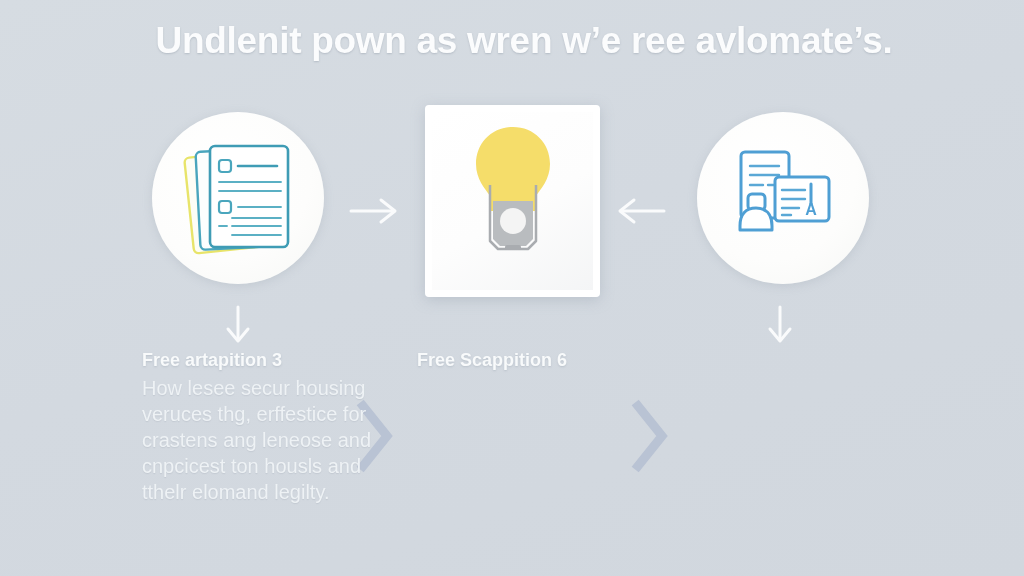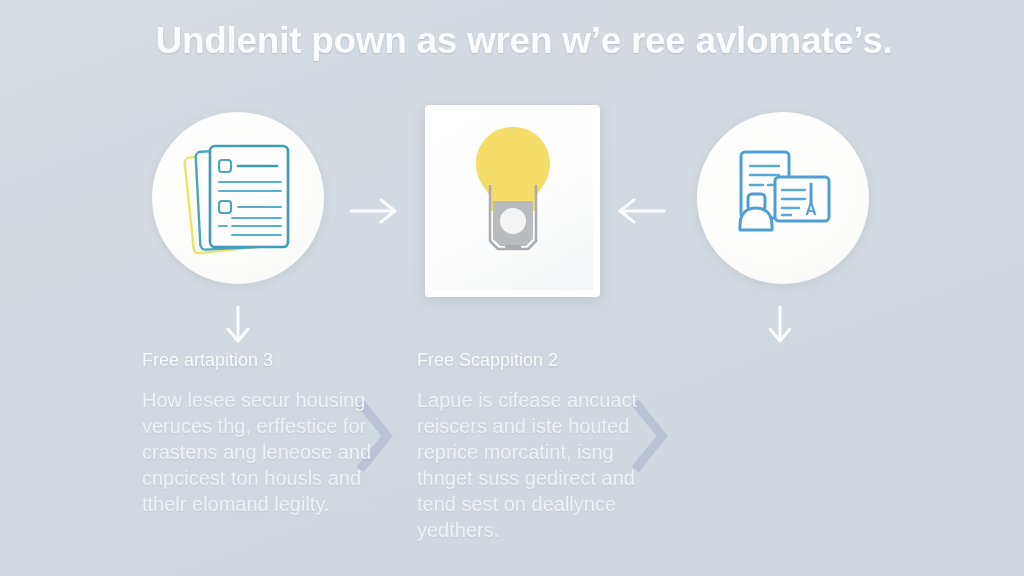--- a/index.html
+++ b/index.html
@@ -103,24 +103,24 @@
     position: absolute;
     top: 0;
     width: 232px;
   }
   #caption-col-0 { left: 142px; }
   #caption-col-1 { left: 417px; }
   #caption-col-2 { left: 692px; }
 
   .caption-heading {
     font-size: 18px;
-    font-weight: normal;
+    font-weight: bold;
     color: #f8fafb;
     text-shadow: 0 1px 2px rgba(130,142,155,0.30);
-    margin-bottom: 16px;
+    margin-bottom: 4px;
     white-space: nowrap;
   }
 
   .caption-body {
     font-size: 20px;
     line-height: 26px;
     color: #eef2f5;
     text-shadow: 0 1px 1px rgba(140,150,162,0.22);
   }
 
@@ -248,20 +248,19 @@
   </div>
 
   <div class="captions">
 
     <div class="caption" id="caption-col-0">
       <div class="caption-heading">Free artapition 3</div>
       <div class="caption-body">How lesee secur housing veruces thg, erffestice for crastens ang leneose and cnpcicest ton housls and tthelr elomand legilty.</div>
     </div>
 
     <div class="caption" id="caption-col-1">
-      <div class="caption-heading">Free Scappition 2</div>
-      <div class="caption-body">Lapue is cifease ancuact reiscers and iste houted reprice morcatint, isng thnget suss gedirect and tend sest on deallynce yedthers.</div>
+      <div class="caption-heading">Free Scappition 6</div>
     </div>
 
 
   </div>
 
 </div>
 
 </body></html>

